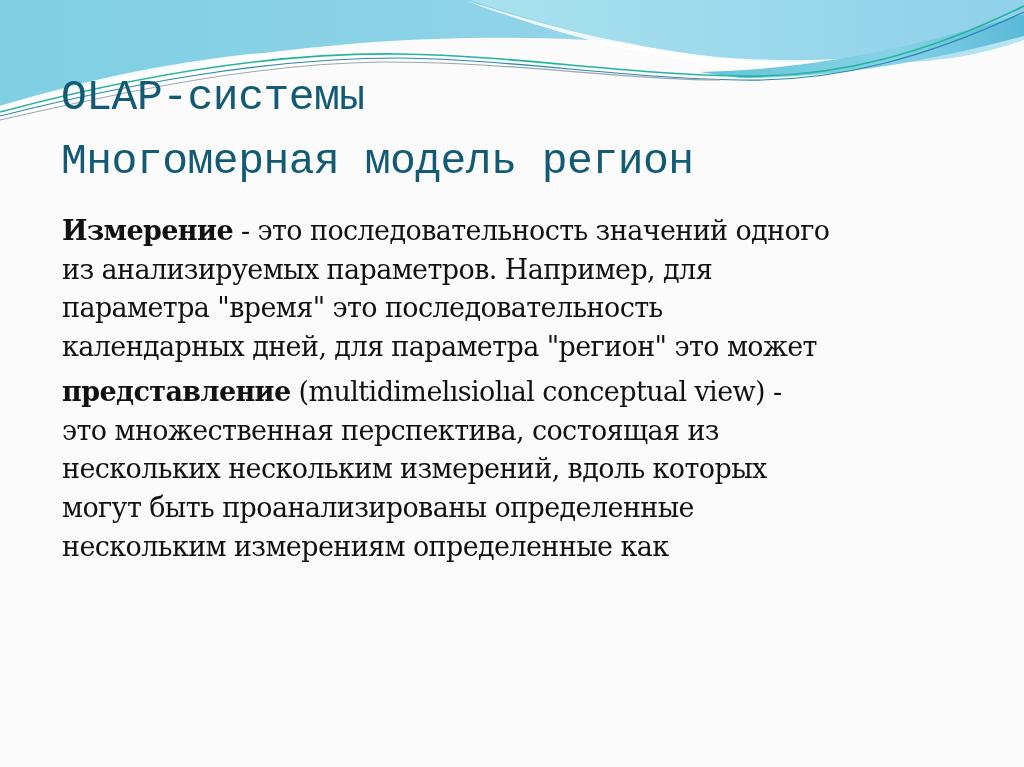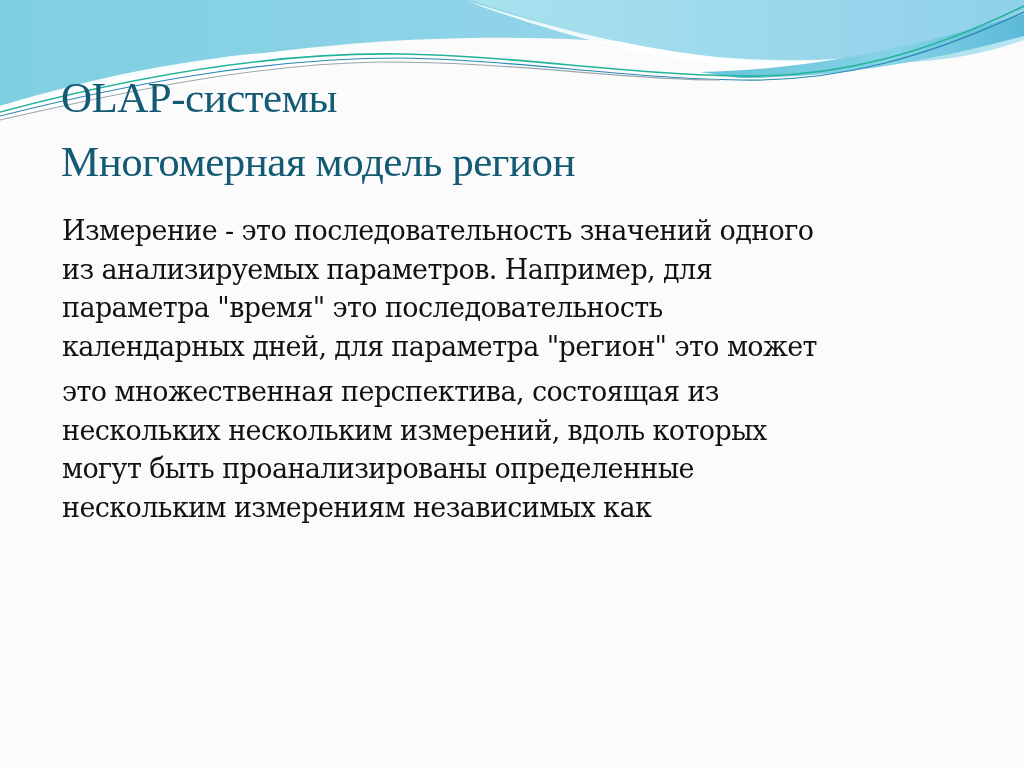--- a/index.html
+++ b/index.html
@@ -17,21 +17,21 @@
       position: absolute;
       left: 0;
       top: 0;
       width: 1024px;
       height: 130px;
     }
     .title-block {
       position: absolute;
       left: 61px;
       top: 66px;
-      font-family: Liberation Serif, serif;
+      font-family: Liberation Mono, monospace;
       color: #135b74;
       font-size: 43px;
       line-height: 64px;
       letter-spacing: -0.5px;
     }
     .title-line {
       display: block;
       white-space: nowrap;
     }
     .content {
@@ -48,21 +48,21 @@
     .para {
       margin: 0 0 6px 0;
       padding-left: 30px;
       text-indent: -30px;
     }
     .para .line {
       display: block;
       white-space: nowrap;
     }
     .bold {
-      font-weight: normal;
+      font-weight: bold;
     }
   </style>
 </head>
 <body>
 
 <svg class="header-waves" viewBox="0 0 1024 130" preserveAspectRatio="none" xmlns="http://www.w3.org/2000/svg">
   <defs>
     <linearGradient id="g1" x1="0" y1="0" x2="1" y2="0">
       <stop offset="0" stop-color="#7fcfe2"></stop>
       <stop offset="0.5" stop-color="#8fd3e8"></stop>
@@ -100,18 +100,19 @@
 </div>
 
 <div class="content">
   <div class="para">
     <span class="line"><span class="bold">Измерение</span><span> -  это последовательность значений одного</span></span>
     <span class="line">из анализируемых параметров. Например, для</span>
     <span class="line">параметра "время" это последовательность</span>
     <span class="line">календарных дней, для параметра "регион" это может</span>
   </div>
   <div class="para">
+    <span class="line"><span class="bold">представление</span><span> (multidimelısiolıal  conceptual view) -</span></span>
     <span class="line">это множественная перспектива, состоящая из</span>
     <span class="line">нескольких нескольким измерений, вдоль которых</span>
     <span class="line">могут быть проанализированы определенные</span>
-    <span class="line">нескольким измерениям независимых как</span>
+    <span class="line">нескольким измерениям определенные как</span>
   </div>
 </div>
 
 </body></html>

